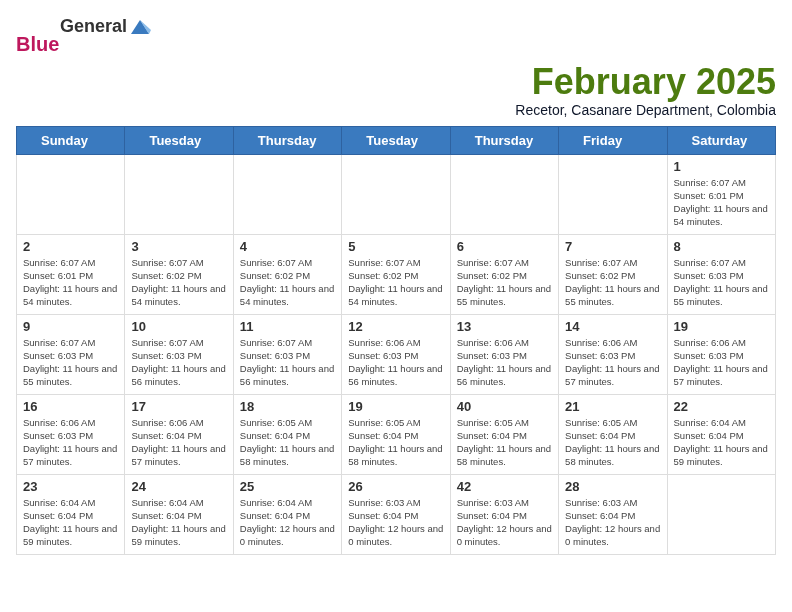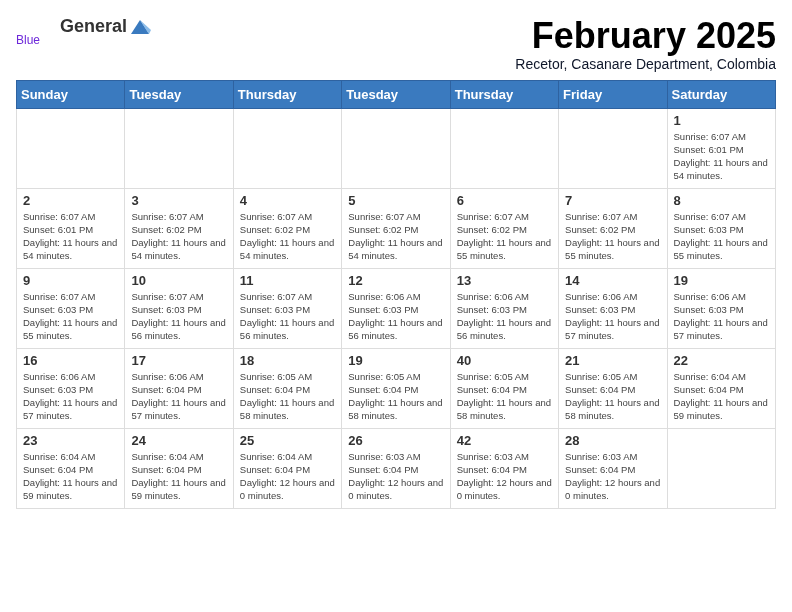--- a/index.html
+++ b/index.html
@@ -21,48 +21,49 @@
       align-items: center;
       gap: 2px;
     }
     .logo-text-general {
       font-size: 18px;
       font-weight: bold;
       color: #333;
       margin-left: 44px;
     }
     .logo-text-blue {
-      font-size: 12px;
-      font-weight: normal;
-      color: #6d28d9;
+      font-size: 20px;
+      font-weight: bold;
+      color: #be185d;
     }
     .title-area {
       text-align: right;
     }
     .month-title {
       font-size: 36px;
       font-weight: bold;
-      color: #000000;
+      color: #4d7c0f;
       line-height: 1.1;
+      margin-top: 46px;
     }
     .location-title {
       font-size: 14px;
       color: #0f172a;
     }
     .calendar {
       width: 100%;
       border-collapse: collapse;
       border: 1px solid #ccc;
     }
     .calendar th {
       background-color: #3a7abf;
       color: white;
       font-size: 13px;
       font-weight: bold;
-      padding: 6px 4px;
+      padding: 6px 24px;
       text-align: left;
       border: 1px solid #2e62a0;
     }
     .calendar td {
       vertical-align: top;
       padding: 4px 6px;
       border: 1px solid #ddd;
       font-size: 10px;
       color: #333;
       width: calc(100% / 7);

